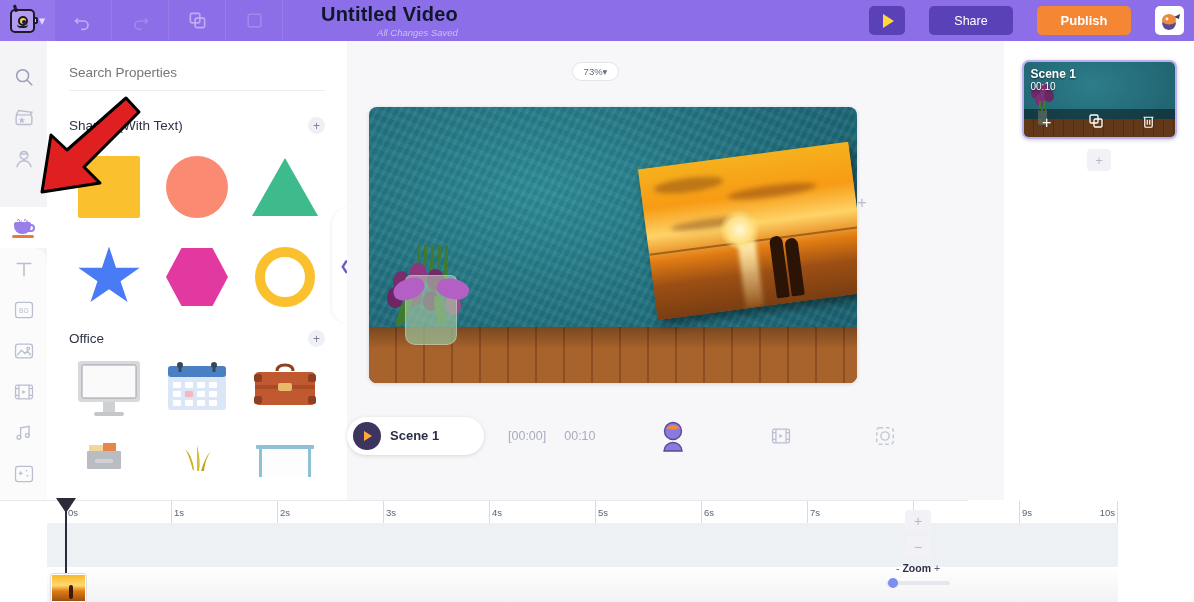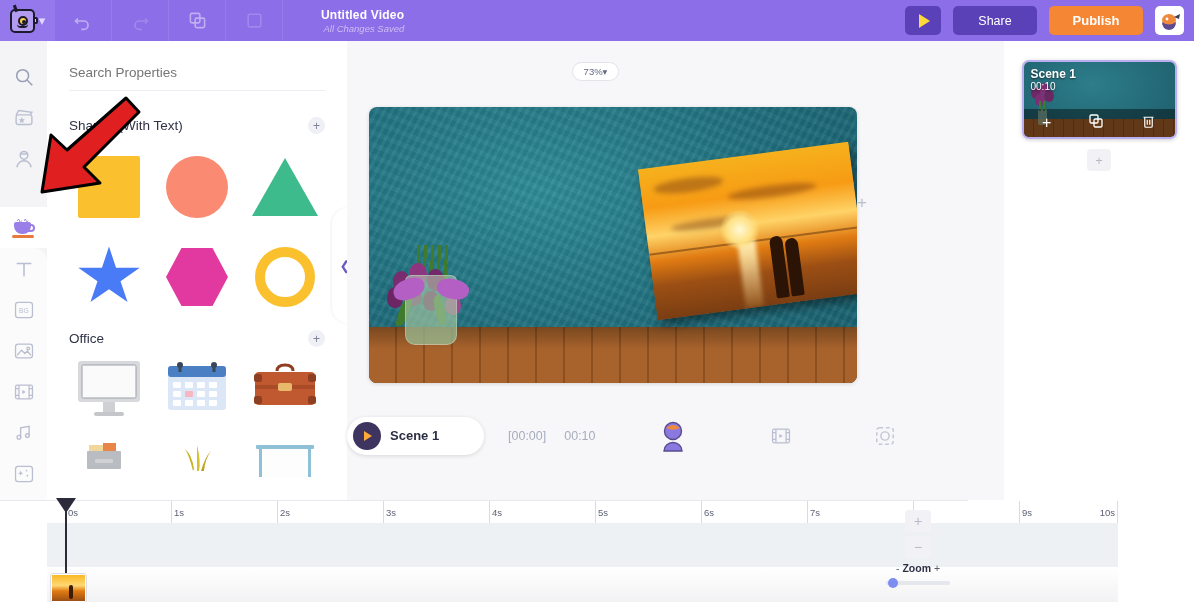--- a/index.html
+++ b/index.html
@@ -46,42 +46,42 @@
   }
   .chev-down { color:#e3d7ff; font-size:13px; line-height:1; }
 
   .hdr-tool {
     width:57px; height:41px; display:flex; align-items:center; justify-content:center;
     border-right:1px solid rgba(255,255,255,0.10);
   }
   .hdr-tool svg { opacity:.45; }
   .hdr-title-zone { margin-left:38px; }
   .hdr-title {
-    color:#ffffff; font-size:12px; font-weight:bold; letter-spacing:.2px;
+    color:#0f172a; font-size:20px; font-weight:bold; letter-spacing:.2px;
     text-align:right;
   }
   .hdr-sub {
     color:#cdbdf6; font-size:9.5px; font-style:italic; text-align:right; margin-top:1px;
   }
 
   .seg-wrap {
     position:absolute; left:613px; top:7px;
     width:133px; height:27px; border-radius:14px;
     background:#a387ef; border:1px solid #b49df3;
     display:flex; align-items:center; padding:2px;
   }
   .seg {
     flex:1; height:100%; border-radius:12px; display:flex;
     align-items:center; justify-content:center;
     font-size:11.5px; font-weight:bold;
   }
   .seg.active { background:#6a4fc4; color:#ffffff; }
   .seg.idle { color:#cfc0f5; }
 
-  .hdr-right { position:absolute; right:10px; top:6px; display:flex; align-items:center; gap:12px;justify-content:center; }
+  .hdr-right { position:absolute; right:10px; top:6px; display:flex; align-items:center; gap:24px;justify-content:center; }
   .btn-play {
     width:36px;height:29px;border-radius:5px;background:#5b41b8;
     display:flex;align-items:center;justify-content:center;
   }
   .tri-play { width:0;height:0;border-left:11px solid #ffd83b;border-top:7px solid transparent;border-bottom:7px solid transparent; margin-left:2px;}
   .btn-share {
     min-width:84px;height:29px;border-radius:5px;background:#5b41b8;color:#fff;
     display:flex;align-items:center;justify-content:center;font-size:12.5px;
   }
   .btn-publish {

